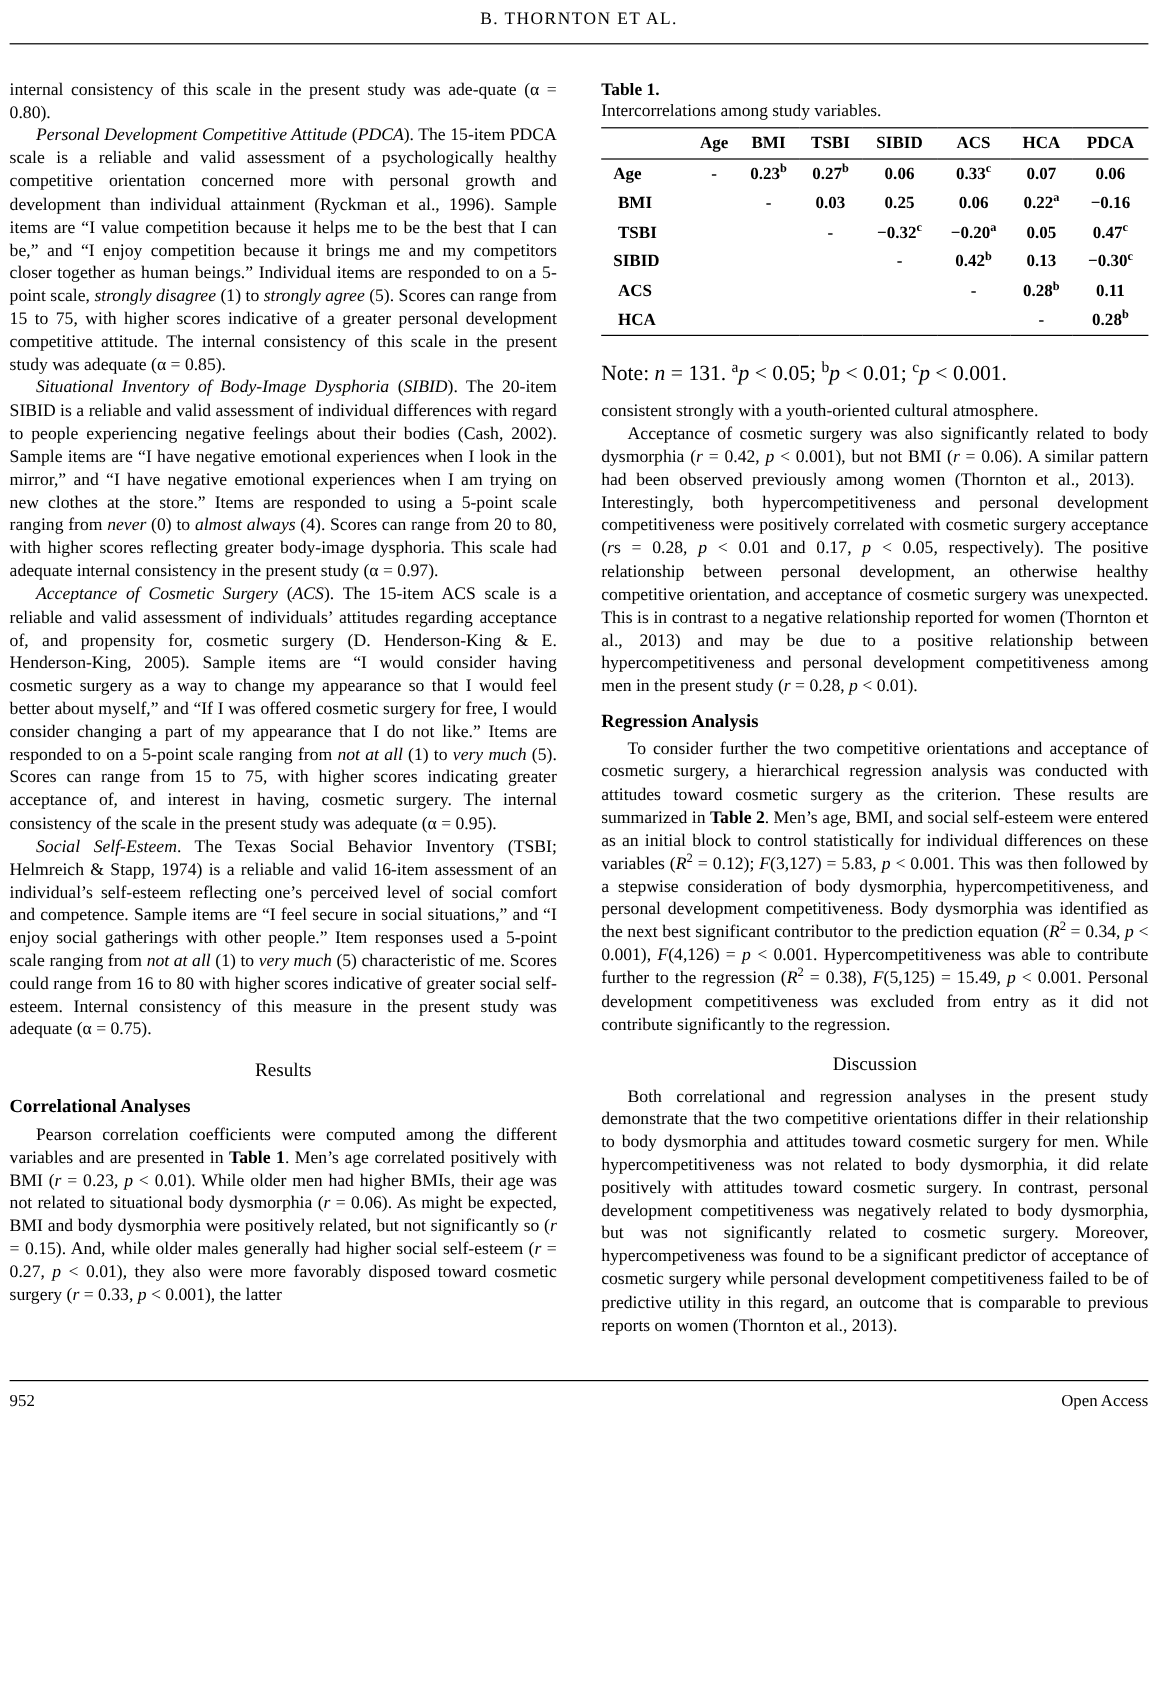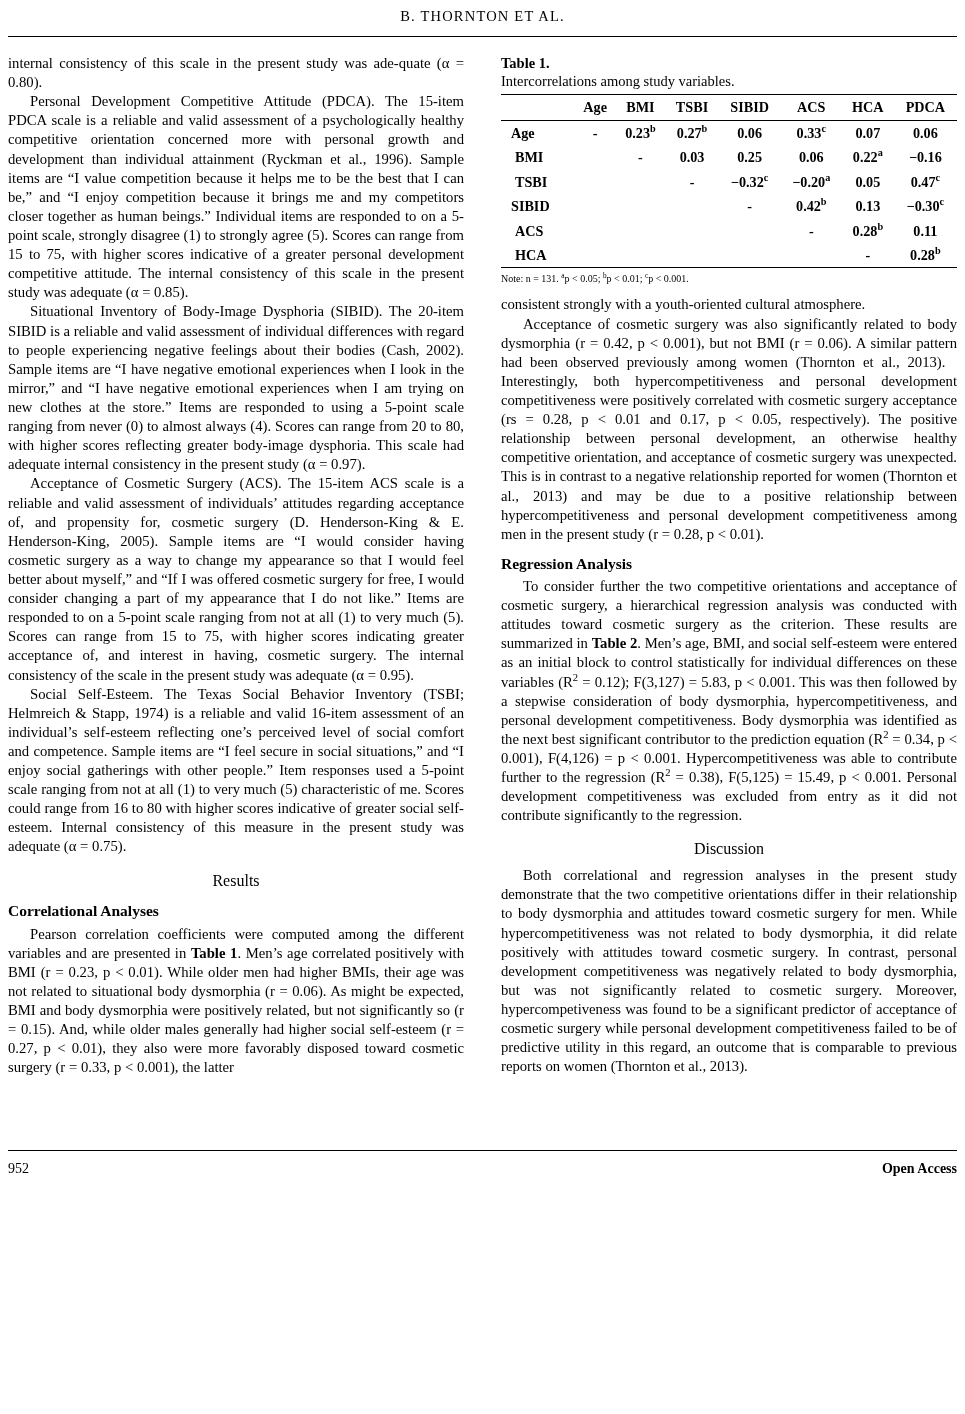--- a/index.html
+++ b/index.html
@@ -48,49 +48,49 @@
     background: #000;
   }
   .footer {
     position: absolute;
     bottom: 16px;
     left: 8px;
     width: 949px;
     font-size: 14px;
   }
   .footer .left { float: left; }
-  .footer .right { float: right; font-weight: bold; }
+  .footer .right { float: right; }
 
   .columns {
     position: absolute;
     top: 50px;
     left: 8px;
     width: 949px;
     height: 1300px;
   }
   .col {
     position: absolute;
-    top: 4px;
+    top: 16px;
     width: 456px;
     font-size: 14.7px;
     line-height: 1.30;
     text-align: justify;
     text-justify: inter-word;
   }
   .col-left { left: 0; }
   .col-right { left: 493px; }
 
   p {
     margin: 0;
     text-indent: 22px;
     hyphens: auto;
     -webkit-hyphens: auto;
   }
   p.noindent { text-indent: 0; }
-  .it { }
+  .it { font-style: italic; }
   .bold { font-weight: bold; }
 
   h2.section {
     text-align: center;
     font-size: 16px;
     font-weight: normal;
     margin: 14px 0 6px 0;
   }
   h3.subsection {
     text-align: left;
@@ -126,22 +126,22 @@
   table.data tbody tr:last-child td {
     border-bottom: 1.1px solid #000;
   }
   table.data td.rowlabel {
     text-align: left;
     padding-left: 10px;
   }
   table.data td.rowlabel.ind1 { padding-left: 14px; }
   sup { font-size: 0.72em; vertical-align: super; line-height: 0; }
   .note {
-    font-size: 10px;
-    margin-top: 4px;
+    font-size: 18px;
+    margin-top: 20px;
   }
 </style>
 </head>
 <body>
 
 <div class="page">
 
   <div class="running-head">B. THORNTON   ET   AL.</div>
   <div class="rule-top"></div>
 

